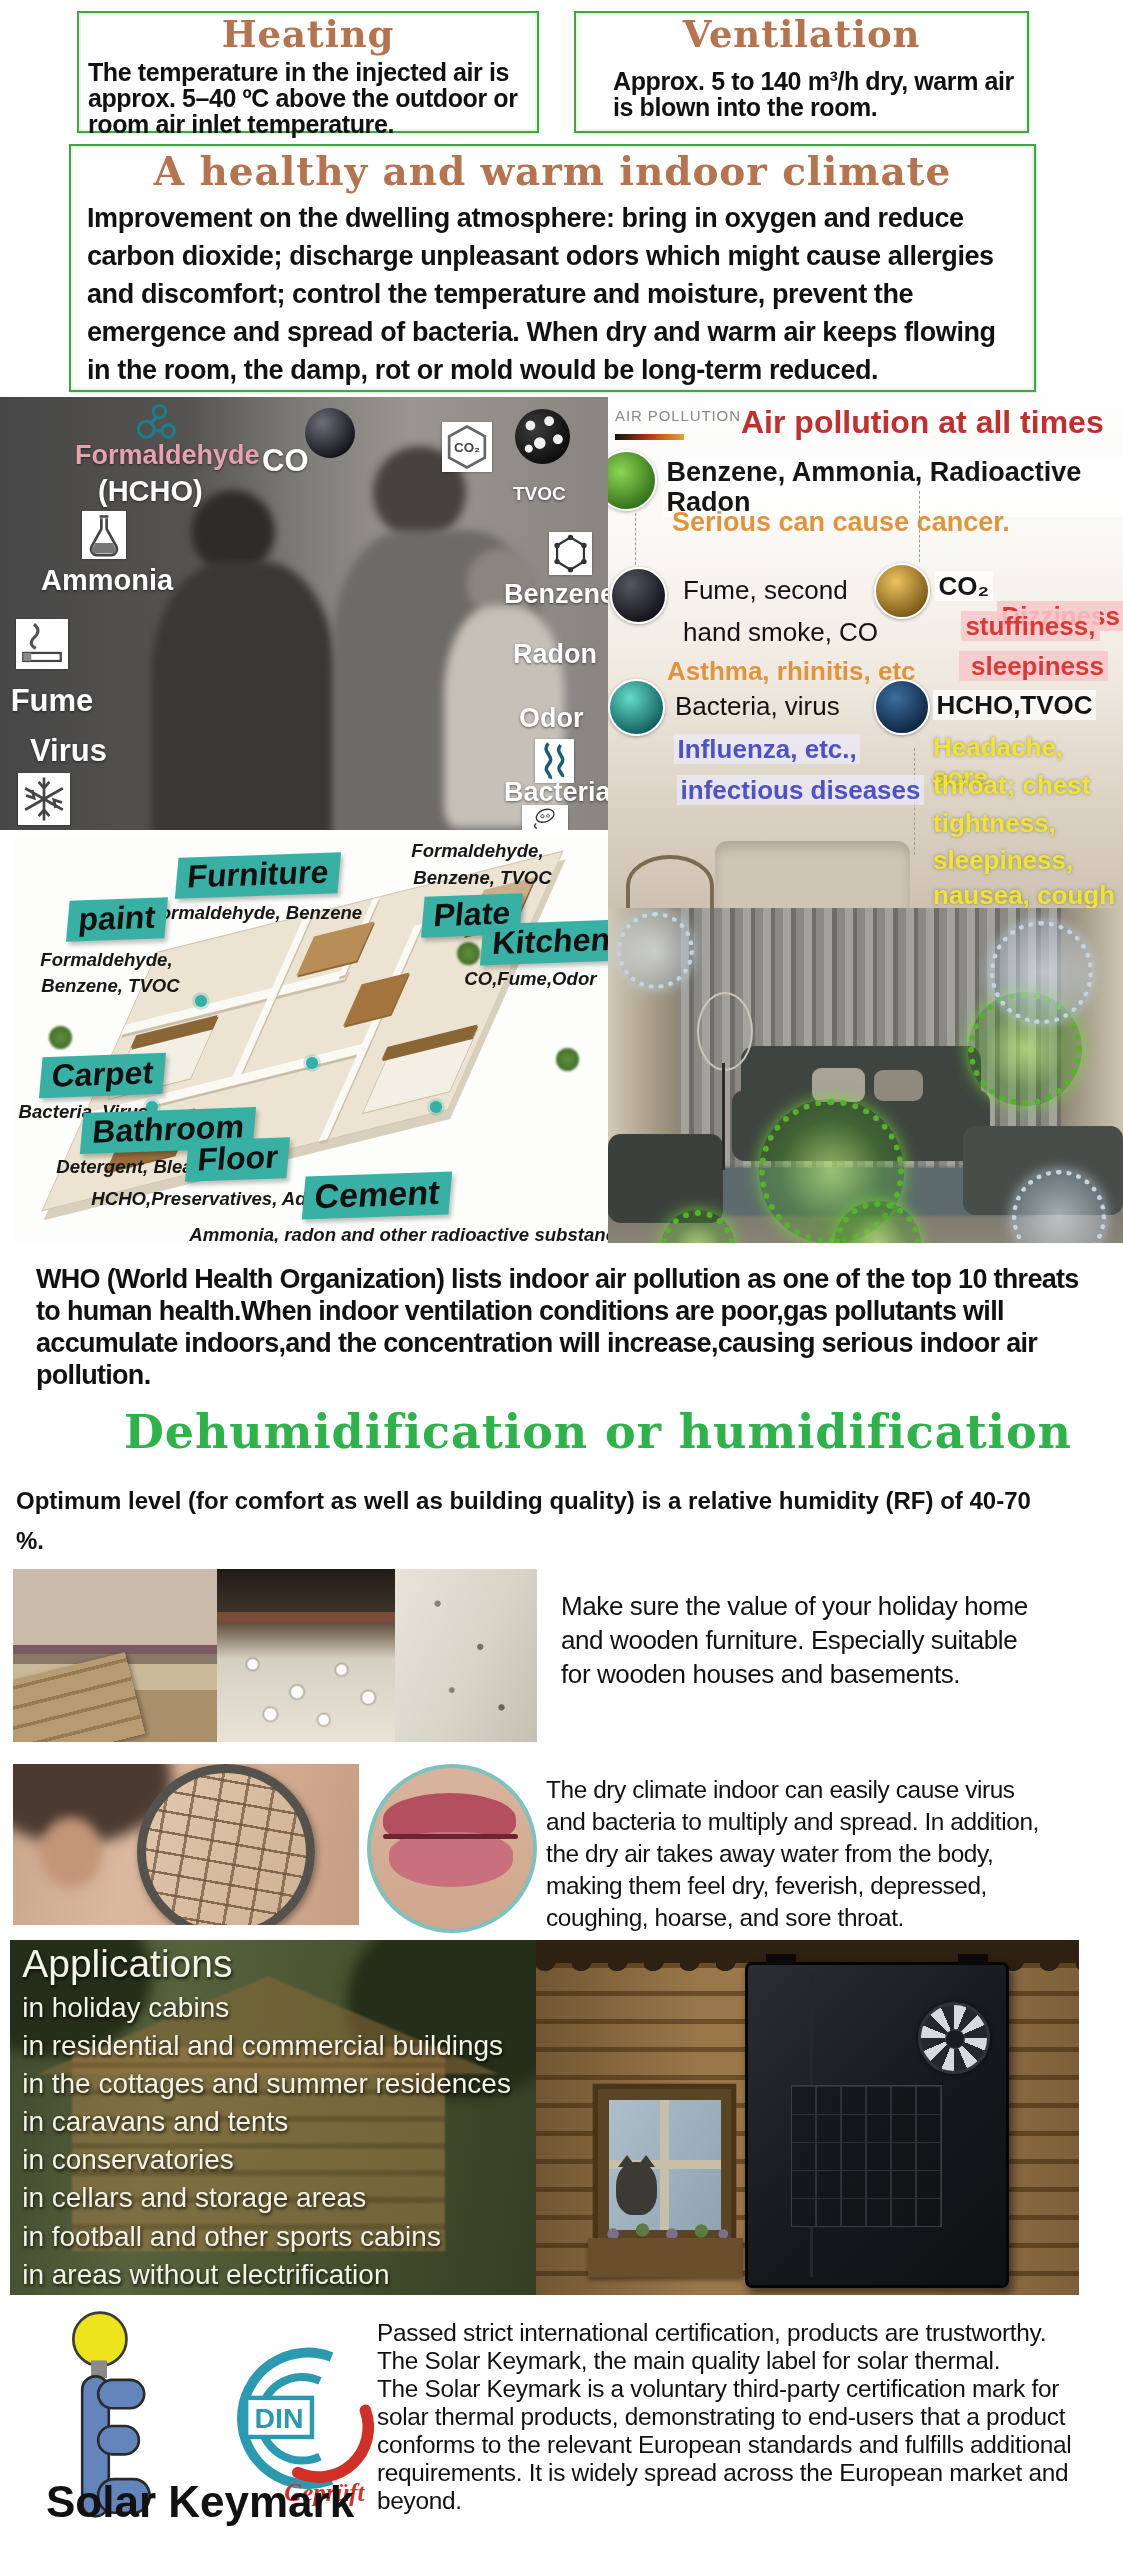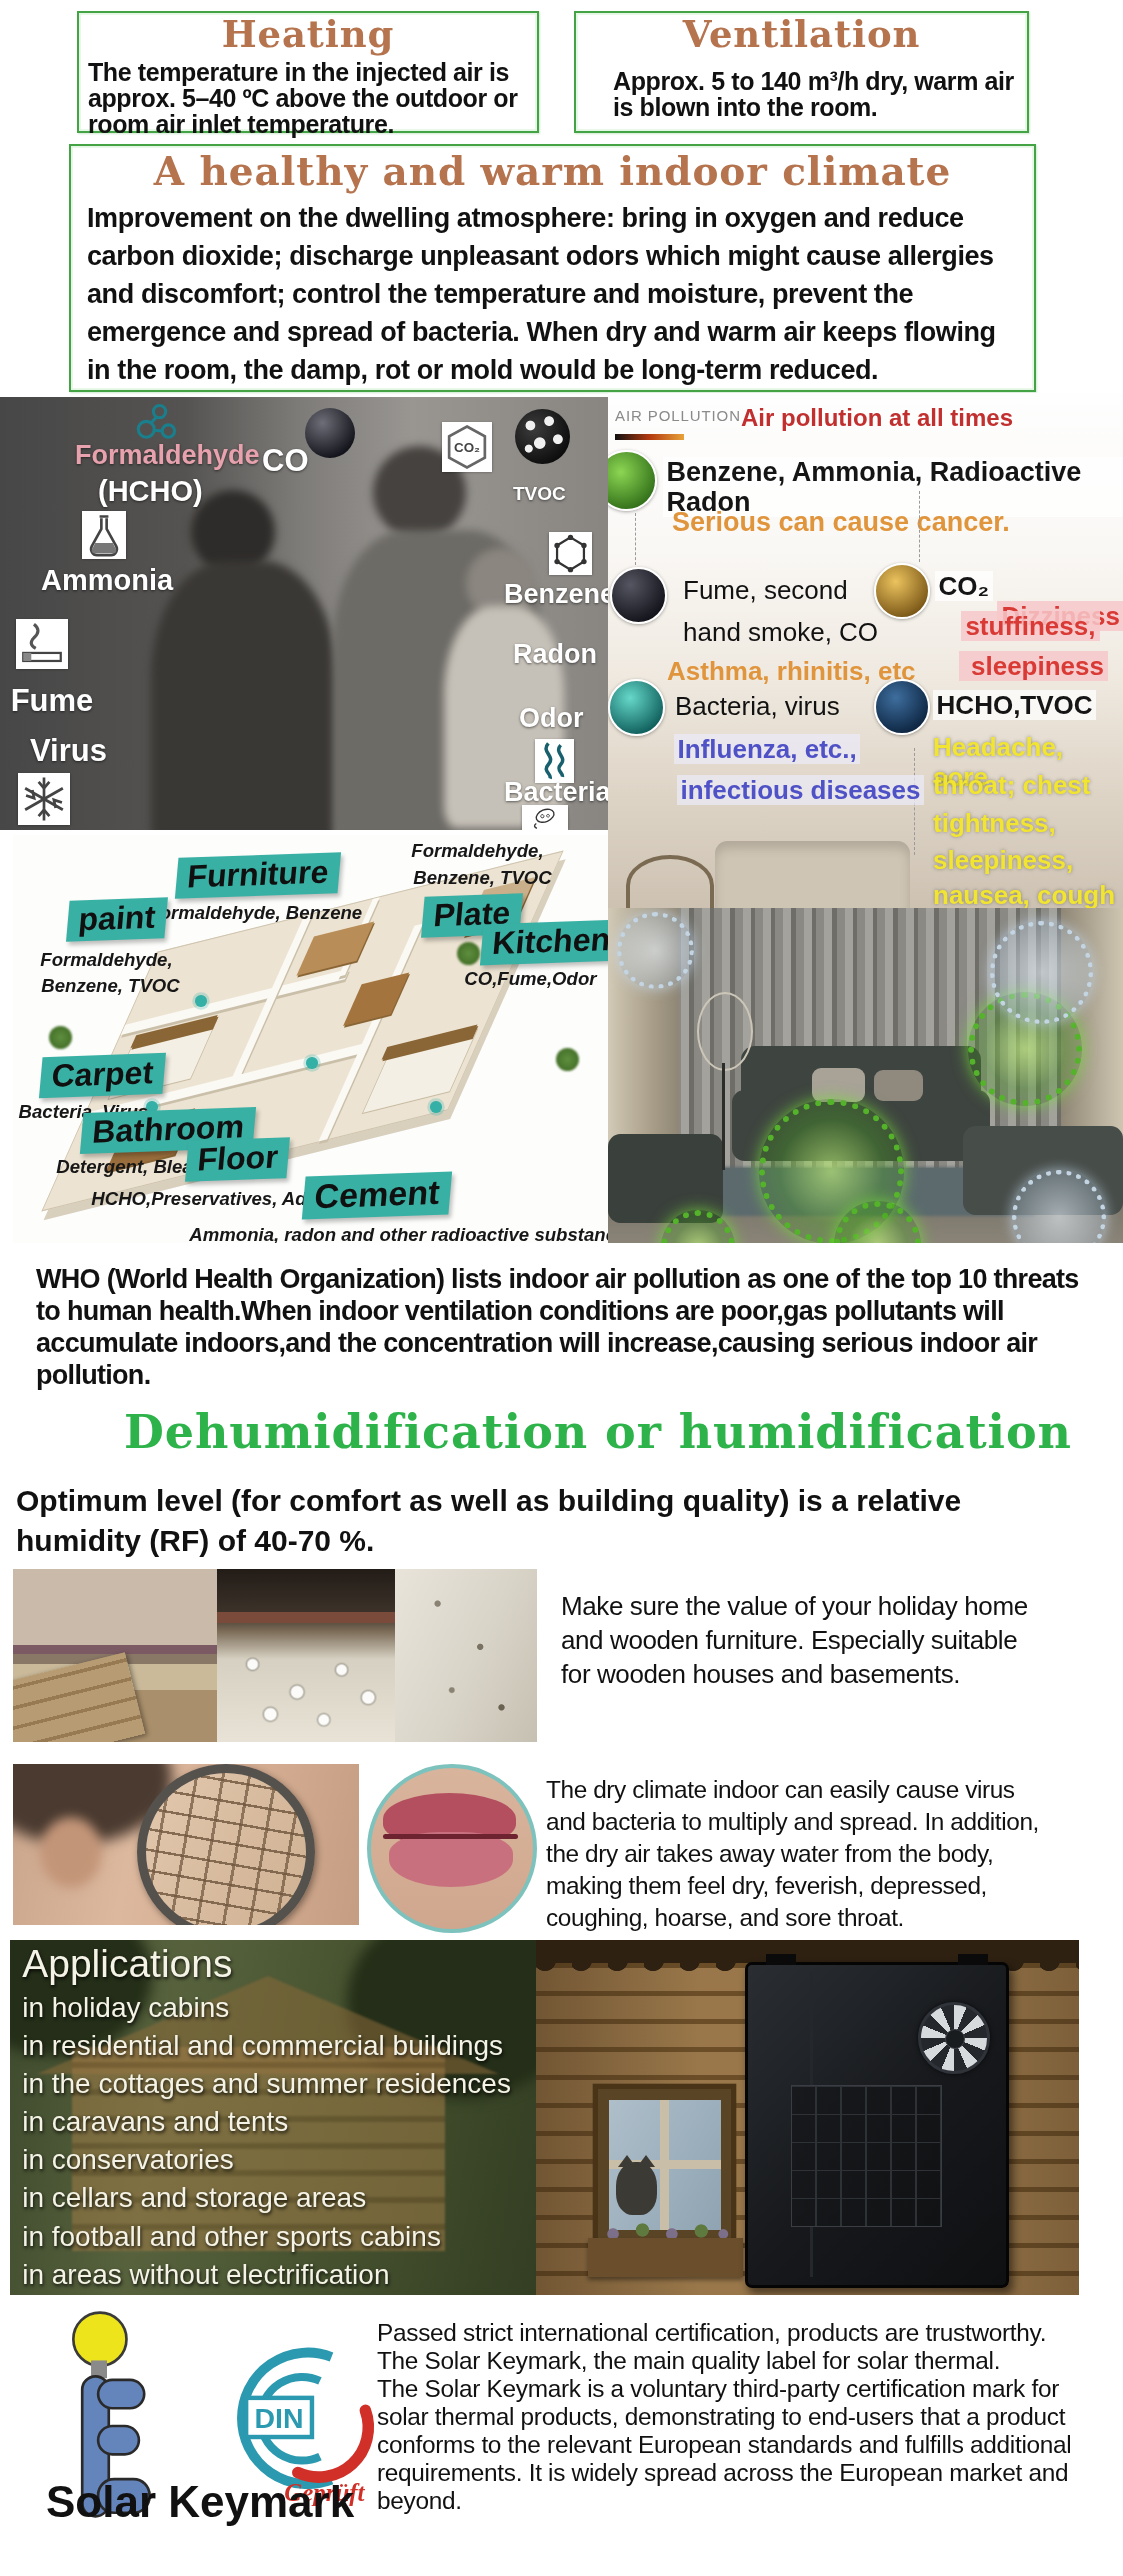--- a/index.html
+++ b/index.html
@@ -27,21 +27,21 @@
   .family .lbl{position:absolute;color:#fff;font-weight:bold;text-shadow:0 0.9px 2.7px rgba(0,0,0,.55);}
   .patch{position:absolute;background:#fff;display:flex;align-items:center;justify-content:center;
          box-shadow:0 0.9px 2.7px rgba(0,0,0,.4);}
   .darkball{position:absolute;border-radius:50%;}
 
   .pollution{position:absolute;left:608px;top:393px;width:515px;height:515px;overflow:hidden;
              background:linear-gradient(180deg,#fefefe 0%,#faf8f5 30%,#efe9e0 55%,#ded4c6 78%,#cdc2b2 100%);}
   .pollution .wm{position:absolute;left:7px;top:14px;color:#8a8a8a;font-size:15px;letter-spacing:0.9px;}
   .pollution .wmbar{position:absolute;left:7px;top:41px;width:69px;height:6.2px;
                     background:linear-gradient(90deg,#111,#b33a10,#e8a23a);}
-  .pollution .title{position:absolute;left:133px;top:10.7px;font-size:24px;font-weight:bold;color:#c22f2f;}
+  .pollution .title{position:absolute;left:133px;top:10.7px;font-size:32px;font-weight:bold;color:#c22f2f;}
   .cicon{position:absolute;border-radius:50%;border:2.7px solid #fff;box-shadow:0 0.9px 3.6px rgba(0,0,0,.35);}
   .p-black{font-weight:bold;color:#151515;background:rgba(255,255,255,.75);padding:0 3.6px;}
   .p-orange{font-weight:bold;color:#e0953c;}
   .p-blue{font-weight:bold;color:#4f51c6;background:rgba(235,235,250,.7);padding:0 3.6px;}
   .p-red{font-weight:bold;color:#d93a35;background:rgba(247,200,202,.85);padding:0 4.4px;}
   .p-yellow{font-weight:bold;color:#f2e531;text-shadow:0 0 3.6px rgba(60,60,60,.5);}
   .pollution .t{position:absolute;font-size:26px;line-height:30px;}
   .dash{position:absolute;border-left:1.8px dashed #9a9a9a;width:0;}
 
   .house{position:absolute;left:13.3px;top:835px;width:595px;height:408px;background:#fdfdfc;overflow:hidden;}
@@ -68,21 +68,21 @@
   .sofa{position:absolute;background:#3e4440;border-radius:12.4px;}
   .virus{position:absolute;border-radius:50%;}
   .vg{border:6.2px dotted #54b32a;background:radial-gradient(circle,rgba(190,240,120,.65),rgba(70,160,30,.35) 55%,rgba(40,110,10,.15));box-shadow:0 0 16px rgba(120,220,60,.8);}
   .vb{border:5.3px dotted #c3d4e2;background:radial-gradient(circle,rgba(230,240,250,.6),rgba(140,170,200,.25));box-shadow:0 0 12.4px rgba(200,220,240,.7);}
 
   
   .who{position:absolute;left:36px;top:1263px;width:1061px;font-size:27px;line-height:32px;
        font-weight:bold;letter-spacing:-0.7px;}
   .dehumid{position:absolute;left:124px;top:1405px;font-family:"DejaVu Serif",serif;font-weight:bold;
            font-size:46px;color:#2db34a;letter-spacing:0.9px;}
-  .optimum{position:absolute;left:16px;top:1481px;width:1021px;font-size:30px;line-height:40px;font-weight:bold;}
+  .optimum{position:absolute;left:16px;top:1481px;width:1021px;font-size:24px;line-height:40px;font-weight:bold;}
 
   .moldstrip{position:absolute;left:13.3px;top:1569px;width:524px;height:173px;display:flex;overflow:hidden;}
   .mold1{width:204px;height:173px;position:relative;background:linear-gradient(180deg,#cabaa9 0 48%,#8a7866 48% 55%,#caba9a 55% 70%,#a98f6b 70% 100%);}
   .mold1 .trim{position:absolute;left:0;top:76px;width:100%;height:9px;background:#7c5a64;}
   .mold1 .board{position:absolute;left:-9px;top:98px;width:133px;height:84px;background:
         repeating-linear-gradient(0deg,#b79b72 0 16px,#977952 16px 19.5px);transform:rotate(-14deg);box-shadow:1.8px 1.8px 5.3px rgba(0,0,0,.4);}
   .mold2{width:178px;height:173px;position:relative;background:linear-gradient(180deg,#221c17 0%,#3d332a 26%,#7c6c58 36%,#d6d0c2 52%,#e9e3d7 100%);}
   .mold2 .beam{position:absolute;left:0;top:43px;width:100%;height:10.7px;background:#7a4a3a;}
   .mold2 .drops{position:absolute;left:0;top:62px;width:100%;height:111px;background-image:
       radial-gradient(circle at 20% 30%,rgba(255,255,255,.9) 4.4px,rgba(120,120,110,.4) 6.2px,transparent 8px),

